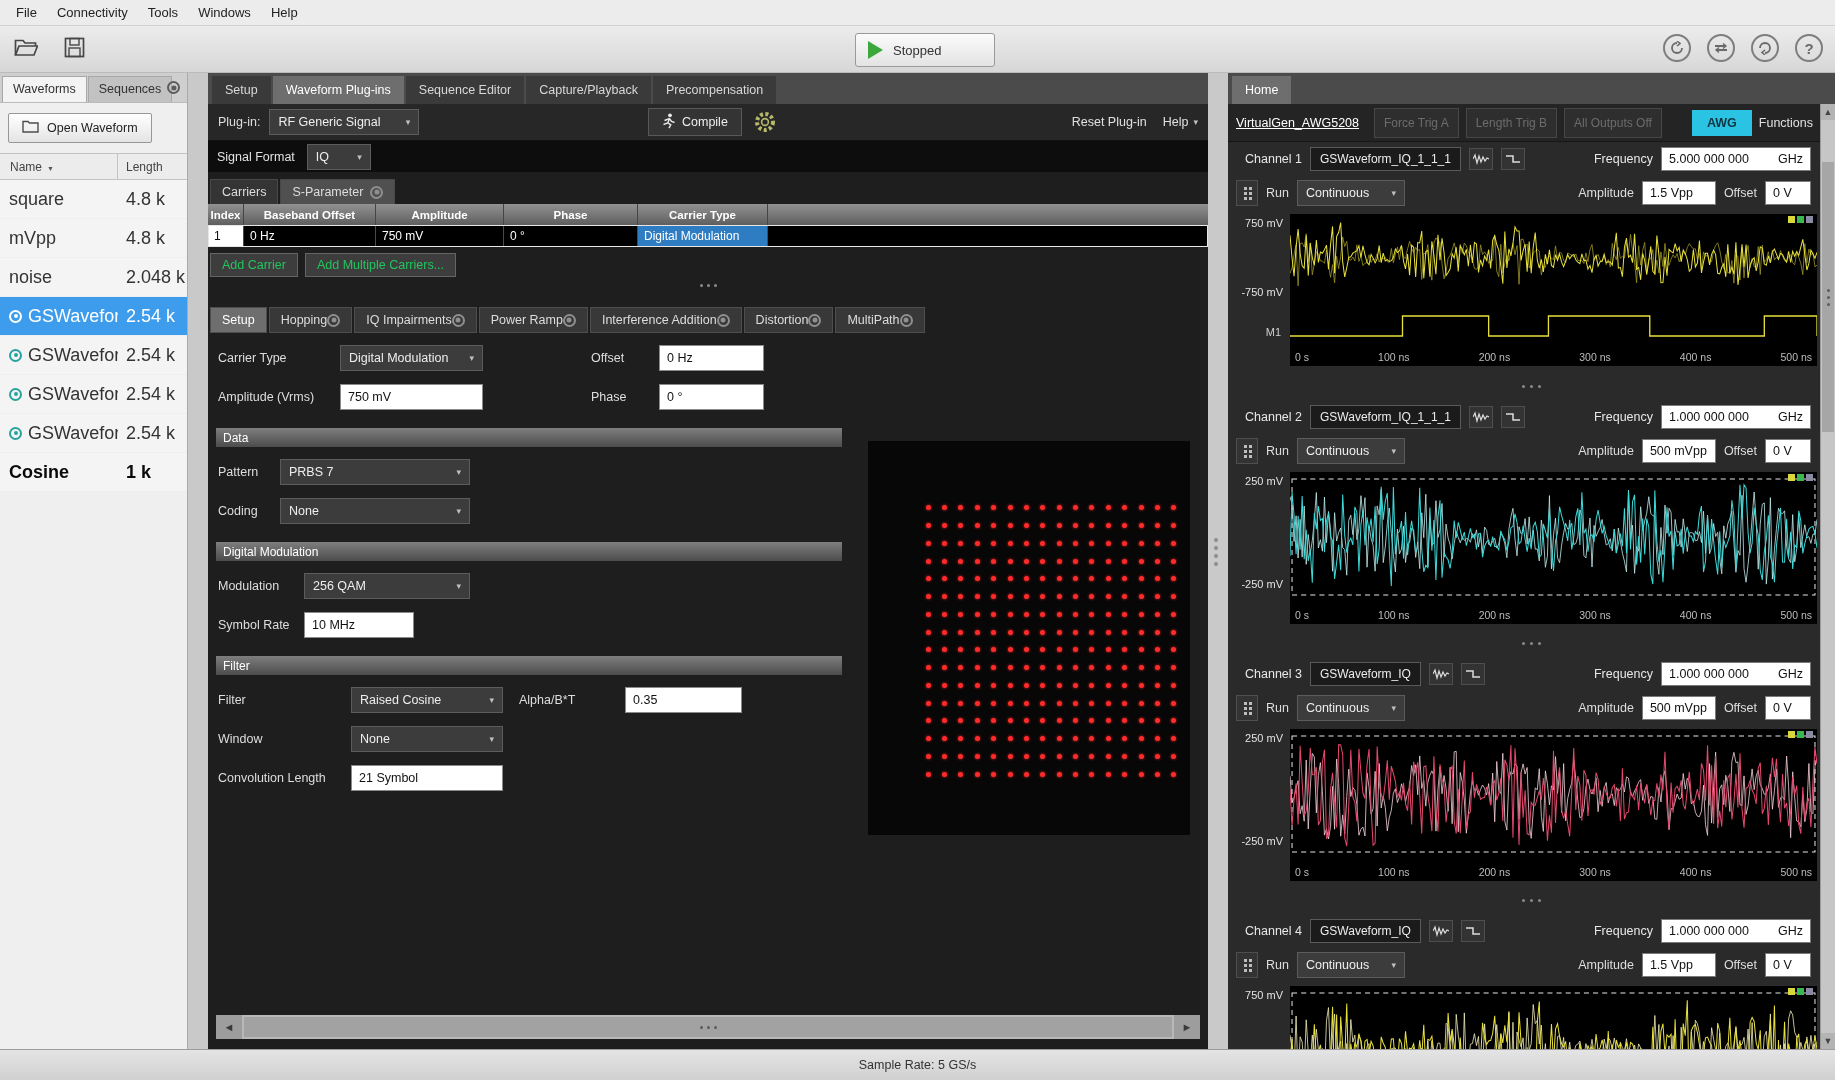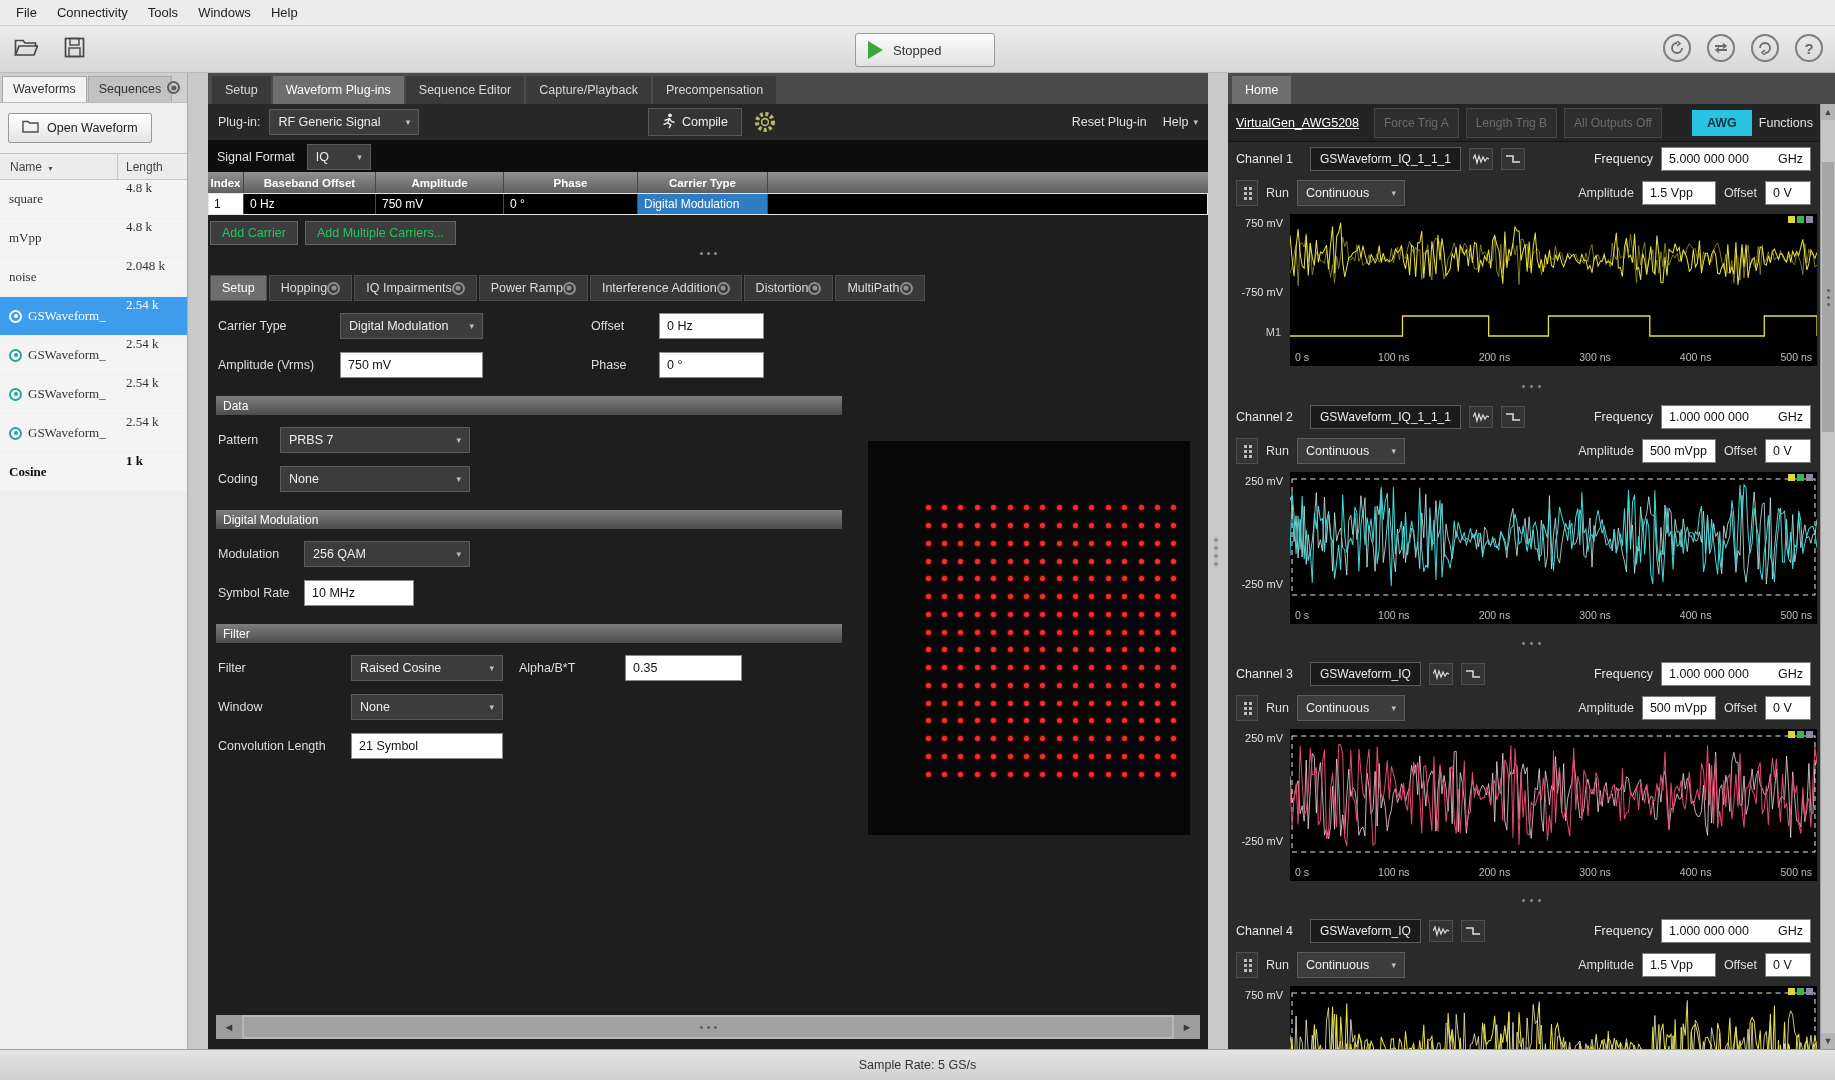--- a/index.html
+++ b/index.html
@@ -28,21 +28,21 @@
   .side-tab.active{background:#f3f3f3;}
   .pin-icon{position:absolute;right:7px;top:8px;width:13px;height:13px;border:2px solid #5c5c5c;border-radius:50%;}
   .pin-icon::after{content:"";position:absolute;width:5px;height:5px;background:#5c5c5c;border-radius:50%;left:50%;top:50%;transform:translate(-50%,-50%);}
   .open-row{padding:10px 8px 10px;}
   .open-btn{display:inline-flex;align-items:center;gap:8px;height:30px;padding:0 13px;background:linear-gradient(#ffffff,#e4e4e4);border:1px solid #979797;border-radius:2px;font-size:12.5px;color:#222;}
   .list-head{display:flex;height:27px;border-top:1px solid #c3c3c3;border-bottom:1px solid #c3c3c3;background:#ececec;font-size:12px;color:#444;align-items:center;}
   .list-head .hc1{width:118px;padding-left:10px;border-right:1px solid #c3c3c3;height:100%;display:flex;align-items:center;gap:5px;}
   .sort-arrow::after{content:"▼";font-size:7px;color:#555;}
   .list-head .hc2{padding-left:8px;}
   .wlist{background:#f4f4f4;}
-  .wrow{display:flex;height:39px;font-size:13px;color:#333;border-bottom:1px solid #eee;font-family:Liberation Serif, serif;}
+  .wrow{display:flex;align-items:center;height:39px;font-size:18px;color:#333;border-bottom:1px solid #eee;}
   .wrow .rc1{width:118px;padding-left:9px;display:flex;align-items:center;gap:6px;overflow:hidden;white-space:nowrap;}
   .wrow .rc2{padding-left:8px;white-space:nowrap;}
   .wrow.selected{color:#fff;}
   .wrow.bold{font-weight:bold;color:#0a0a0a;}
   .ring{width:13px;height:13px;border-radius:50%;border:2px solid #27a39e;flex:none;position:relative;}
   .ring::after{content:"";position:absolute;left:50%;top:50%;width:4px;height:4px;margin:-2px;background:#27a39e;border-radius:50%;}
   .wrow.selected .ring{border-color:#fff;}
   .wrow.selected .ring::after{background:#fff;}
 
   
@@ -99,21 +99,21 @@
   
   .right{position:absolute;left:1228px;top:73px;width:607px;bottom:31px;background:#2a2a2a;overflow:hidden;}
   .devrow{height:38px;background:#242424;display:flex;align-items:center;gap:7px;padding:0 22px 0 8px;font-size:12.5px;border-bottom:1px solid #161616;}
   .devname{color:#fff;text-decoration:underline;margin-right:8px;white-space:nowrap;}
   .dis-btn{height:30px;padding:8px 9px;background:#2e2e2e;border:1px solid #474747;color:#6c6c6c;display:inline-flex;align-items:center;font-size:12px;white-space:nowrap;}
   .awg-btn{height:26px;padding:0 15px;color:#0d3540;font-weight:bold;display:inline-flex;align-items:center;font-size:12.5px;margin-left:auto;border:none;}
   .fn-btn{color:#e0e0e0;font-size:12.5px;background:transparent;border:none;}
   .chan{height:229px;position:relative;}
   .chan.first{height:230px;}
   .ch-r1{display:flex;align-items:center;gap:8px;height:33px;padding:0 24px 0 8px;color:#e8e8e8;font-size:12.5px;}
-  .ch-label{width:66px;flex:none;}
+  .ch-label{width:66px;flex:none;text-align:right;}
   .ch-name{height:24px;background:#1b1b1b;border:1px solid #5a5a5a;color:#ececec;display:inline-flex;align-items:center;padding:0 9px;font-size:12px;white-space:nowrap;}
   .ic{width:24px;height:22px;display:inline-flex;align-items:center;justify-content:center;background:#333;border:1px solid #4e4e4e;}
   .freq-group{margin-left:auto;display:flex;align-items:center;gap:8px;}
   .wbox{height:24px;background:#fff;border:1px solid #7a7a7a;color:#111;display:inline-flex;align-items:center;padding:0 7px;font-size:12.5px;white-space:nowrap;}
   .wbox.freq{width:150px;justify-content:space-between;}
   .wbox .unit{margin-left:8px;}
   .ch-r2{display:flex;align-items:center;gap:8px;height:35px;padding:0 24px 0 8px;color:#dedede;font-size:12.5px;}
   .outbtn{width:22px;height:26px;background:#333;border:1px solid #4e4e4e;display:flex;align-items:center;justify-content:center;}
   .outbtn::before{content:"";width:3px;height:3px;background:#bdbdbd;box-shadow:5px 0 #bdbdbd,0 5px #bdbdbd,5px 5px #bdbdbd,0 10px #bdbdbd,5px 10px #bdbdbd;display:block;margin:-8px 0 0 -4px;}
   .dd.run{width:108px;}
@@ -326,20 +326,29 @@
     </span>
   </div>
 
   <div class="sigrow">
     <span>Signal Format</span>
     <span class="dd" style="width:64px;">
         <span>IQ</span>
       </span>
   </div>
 
+  <div class="cartabs">
+    <span class="cartab">
+        <span>Carriers</span>
+      </span>
+    <span class="cartab lighter">
+        <span>S-Parameter</span>
+        <span class="tgl"></span>
+      </span>
+  </div>
 
   <div class="ctable">
     <div class="thead">
       <span class="th cw1">Index</span>
       <span class="th cw2">Baseband Offset</span>
       <span class="th cw3">Amplitude</span>
       <span class="th cw4">Phase</span>
       <span class="th cw5">Carrier Type</span>
       <span class="th cwx"></span>
     </div>

